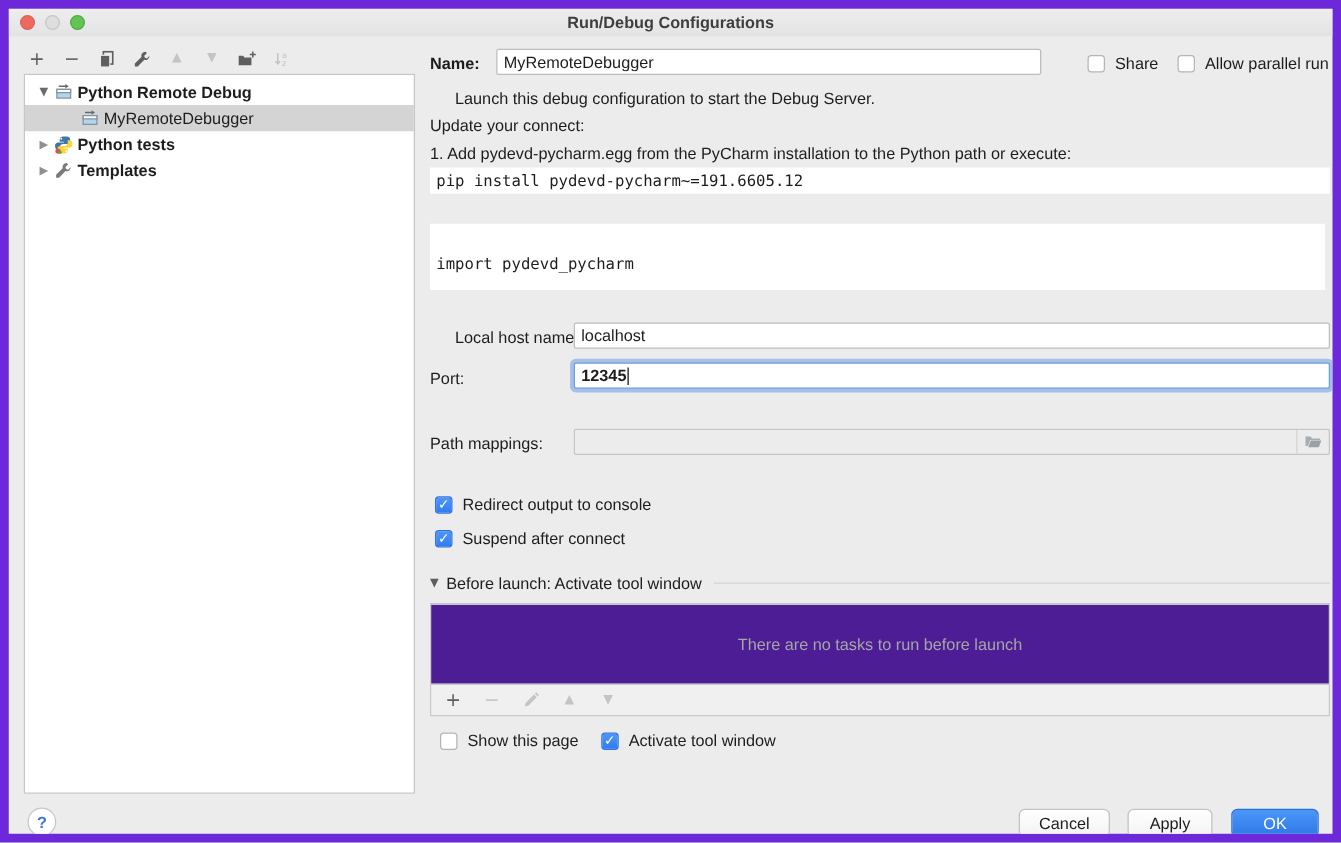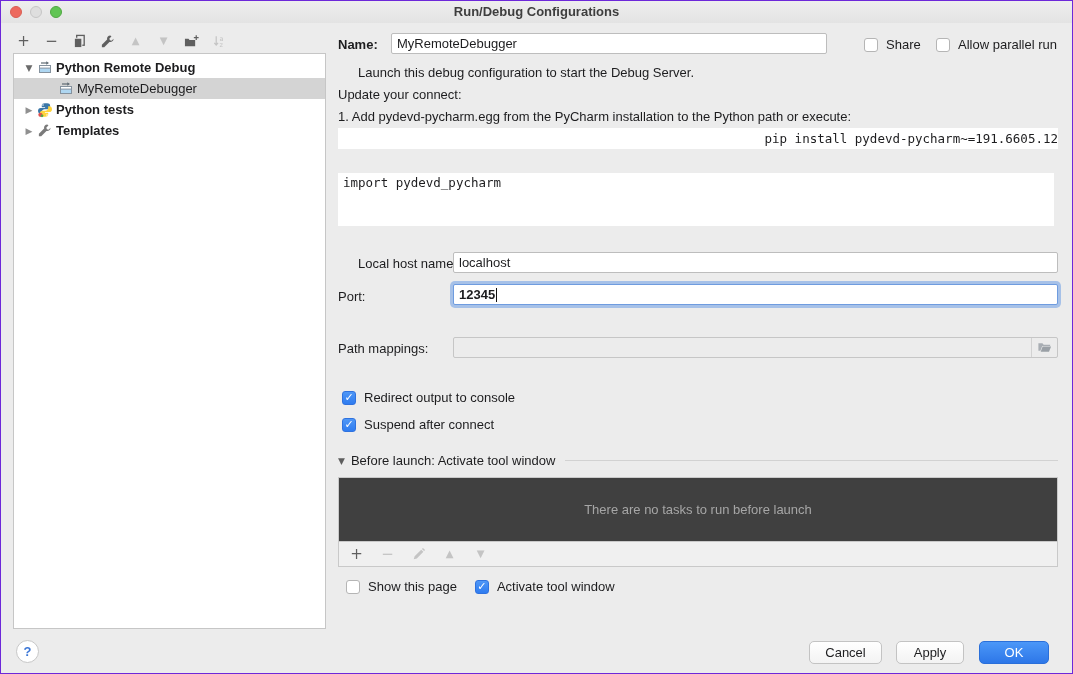--- a/index.html
+++ b/index.html
@@ -1,18 +1,18 @@
 <!DOCTYPE html>
 <html><head>
 <meta charset="utf-8">
 <style>
   * { box-sizing: border-box; margin: 0; padding: 0; }
   html,body { background:#9a9a9a; }
   body { font-family: "Liberation Sans", "DejaVu Sans", sans-serif; font-size: 13px; color:#1d1d1f; }
-  .window { position: relative; width: 1073px; height: 674px; background:#ececec; border:1px solid #6d28d9; overflow:hidden; }
+  .window { position: relative; width: 1073px; height: 674px; background:#ececec; border:7px solid #6d28d9; overflow:hidden; }
 
   
   .titlebar { position:absolute; left:0; top:0; width:100%; height:22px; background:linear-gradient(#eeeeee,#e3e3e3); }
   .title { position:absolute; inset:0; text-align:center; line-height:22px; font-weight:600; color:#3e3e3e; }
   .traffic { position:absolute; left:9px; top:5px; display:flex; gap:8px; }
   .tl { width:12px; height:12px; border-radius:50%; display:inline-block; }
   .tl.red   { background:#ed6a5e; border:1px solid #d95f55; }
   .tl.gray  { background:#dedede; border:1px solid #c6c6c6; }
   .tl.green { background:#61c554; border:1px solid #50a843; }
 
@@ -39,31 +39,31 @@
   .form { position:absolute; left:337px; top:0; width:720px; height:674px; }
   .frow { position:absolute; left:0; }
   .tfield { height:21px; background:#fff; border:1px solid #bdbdbd; border-radius:2px; font-family:"Liberation Sans","DejaVu Sans",sans-serif; font-size:13px; padding:0 5px; color:#1d1d1f; display:block; }
   input.tfield { width:100%; }
   .tfield:disabled { background:transparent; }
   .field-div { display:flex; align-items:center; }
   .focused { border:1px solid #6f9cdf; box-shadow:0 0 0 3px rgba(120,165,230,.6);font-weight:bold; }
   .caret { display:inline-block; width:1px; height:14px; background:#111; margin-left:1px; vertical-align:middle; }
 
   .mono { font-family:"DejaVu Sans Mono","Liberation Mono",monospace; font-size:12.5px; }
-  .codestrip { background:#ffffff; width:720px; line-height:21px; padding-left:5px;text-align:right; }
-  .codeblock { background:#ffffff; width:716px; padding:0 0 0 5px; line-height:20px; }
+  .codestrip { background:#ffffff; width:720px; line-height:21px; padding-left:5px; }
+  .codeblock { background:#ffffff; width:716px; padding:22px 0 0 5px; line-height:20px; }
 
   .cb { width:14px; height:14px; border-radius:3px; background:#fff; border:1px solid #b5b5b5; flex:none; display:inline-flex; align-items:center; justify-content:center; }
   .cb.checked { background:linear-gradient(#4f97f6,#2f7cf0); border:1px solid #2f72df; color:#fff; font-size:11px; font-family:"DejaVu Sans",sans-serif; }
   .cbrow { display:flex; align-items:center; gap:8px; }
 
   .blh { display:flex; align-items:center; width:720px; gap:6px; }
   .blh .arrow { font-size:9px; color:#5e5e5e; font-family:"DejaVu Sans",sans-serif; }
   .blh .rule { flex:1; height:1px; background:#d2d2d2; margin-left:4px; }
-  .tasksbox { position:absolute; left:0; top:476px; width:720px; height:65px; background:#404040; border:1px solid #c9c9c9; display:flex; align-items:center; justify-content:center; color:#a6a6a6; }
+  .tasksbox { position:absolute; left:0; top:476px; width:720px; height:65px; background:#4c1d95; border:1px solid #c9c9c9; display:flex; align-items:center; justify-content:center; color:#a6a6a6; }
   .tasksbar { position:absolute; left:0; top:540px; width:720px; height:26px; background:#f0f0f0; border:1px solid #c9c9c9; display:flex; align-items:center; gap:14px; padding-left:9px; }
 
   
   .helpbtn { position:absolute; left:15px; top:639px; width:23px; height:23px; border-radius:50%; background:#fff; border:1px solid #c7c7c7; color:#3b76d6; font-weight:700; display:flex; align-items:center; justify-content:center; font-size:13px; }
   .btn { position:absolute; top:640px; height:23px; border-radius:5px; border:1px solid #c3c3c3; background:linear-gradient(#ffffff,#f3f3f3); font-family:"Liberation Sans","DejaVu Sans",sans-serif; font-size:13px; color:#1d1d1f; text-align:center; line-height:21px; }
   .btn.primary { background:linear-gradient(#4b97f8,#2d77e8); border:1px solid #2a6fd9; color:#fff; }
 </style>
 </head>
 <body>
 

